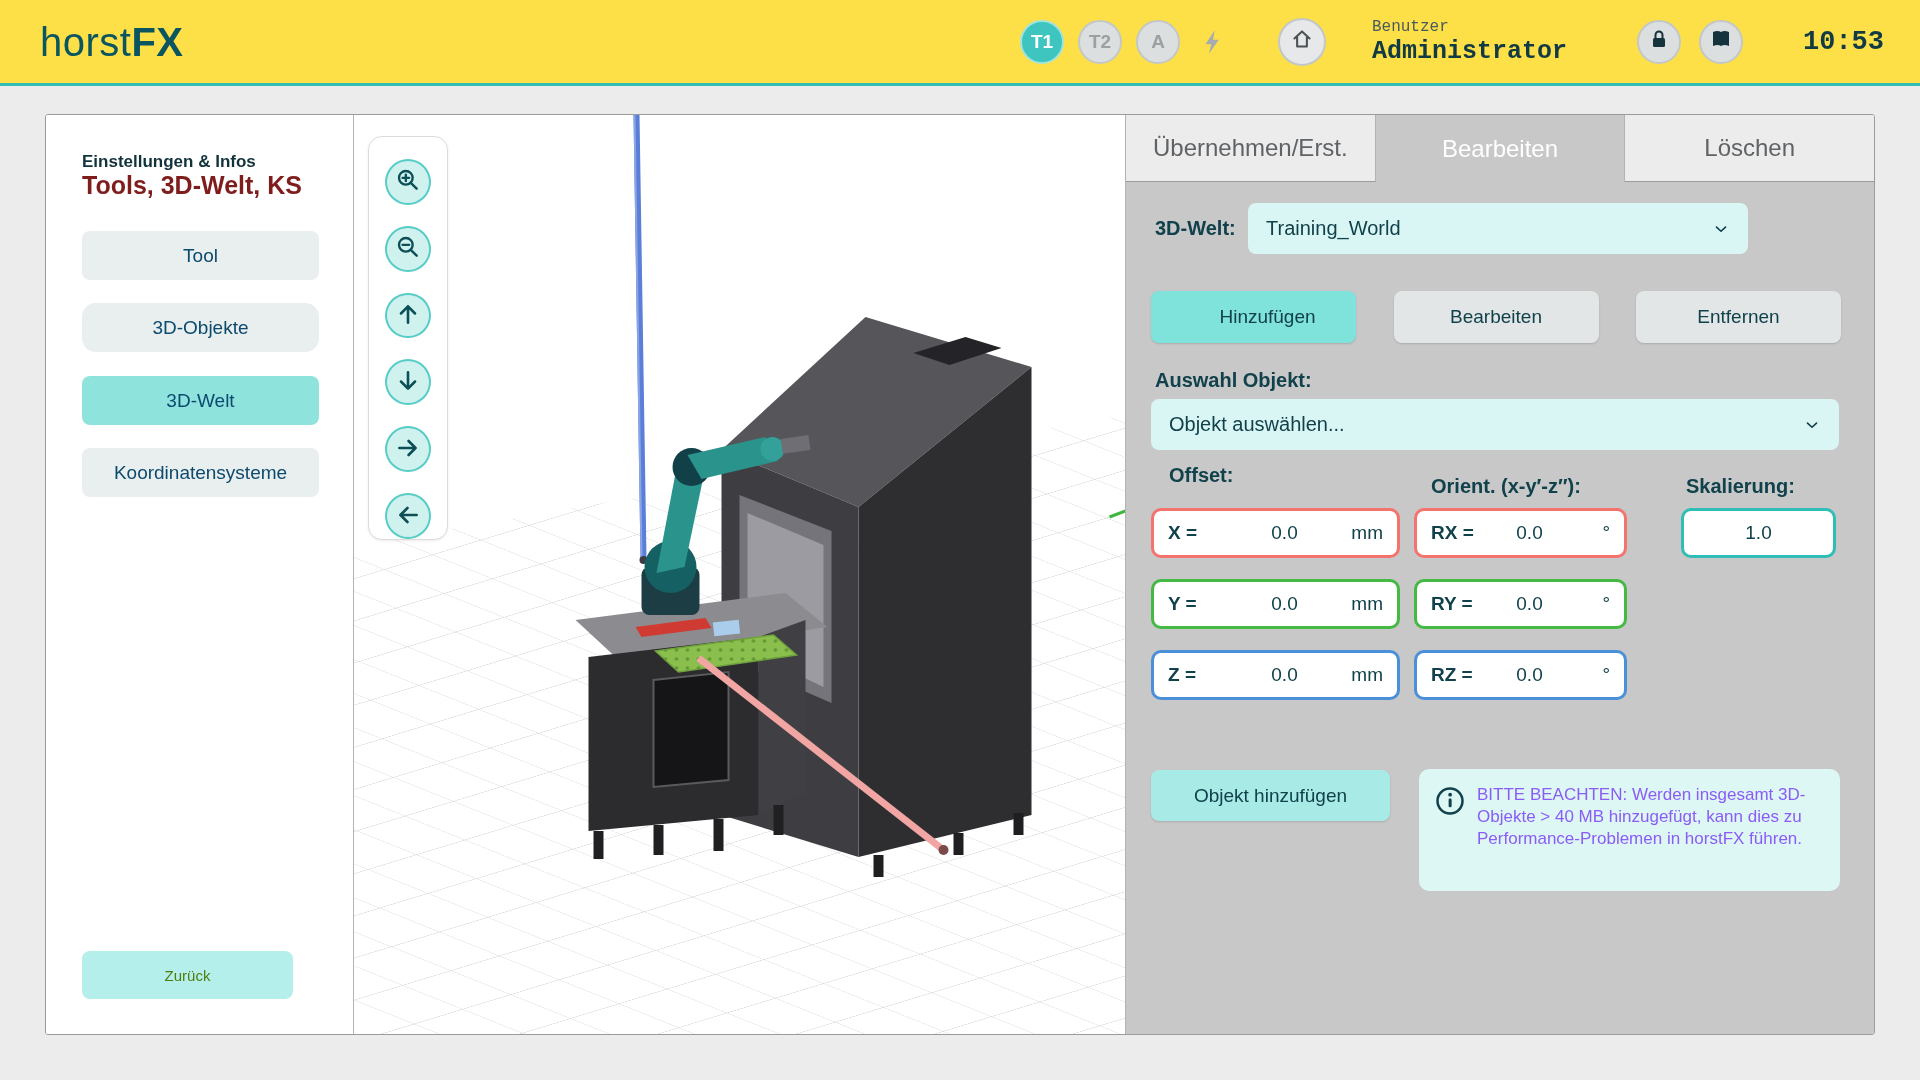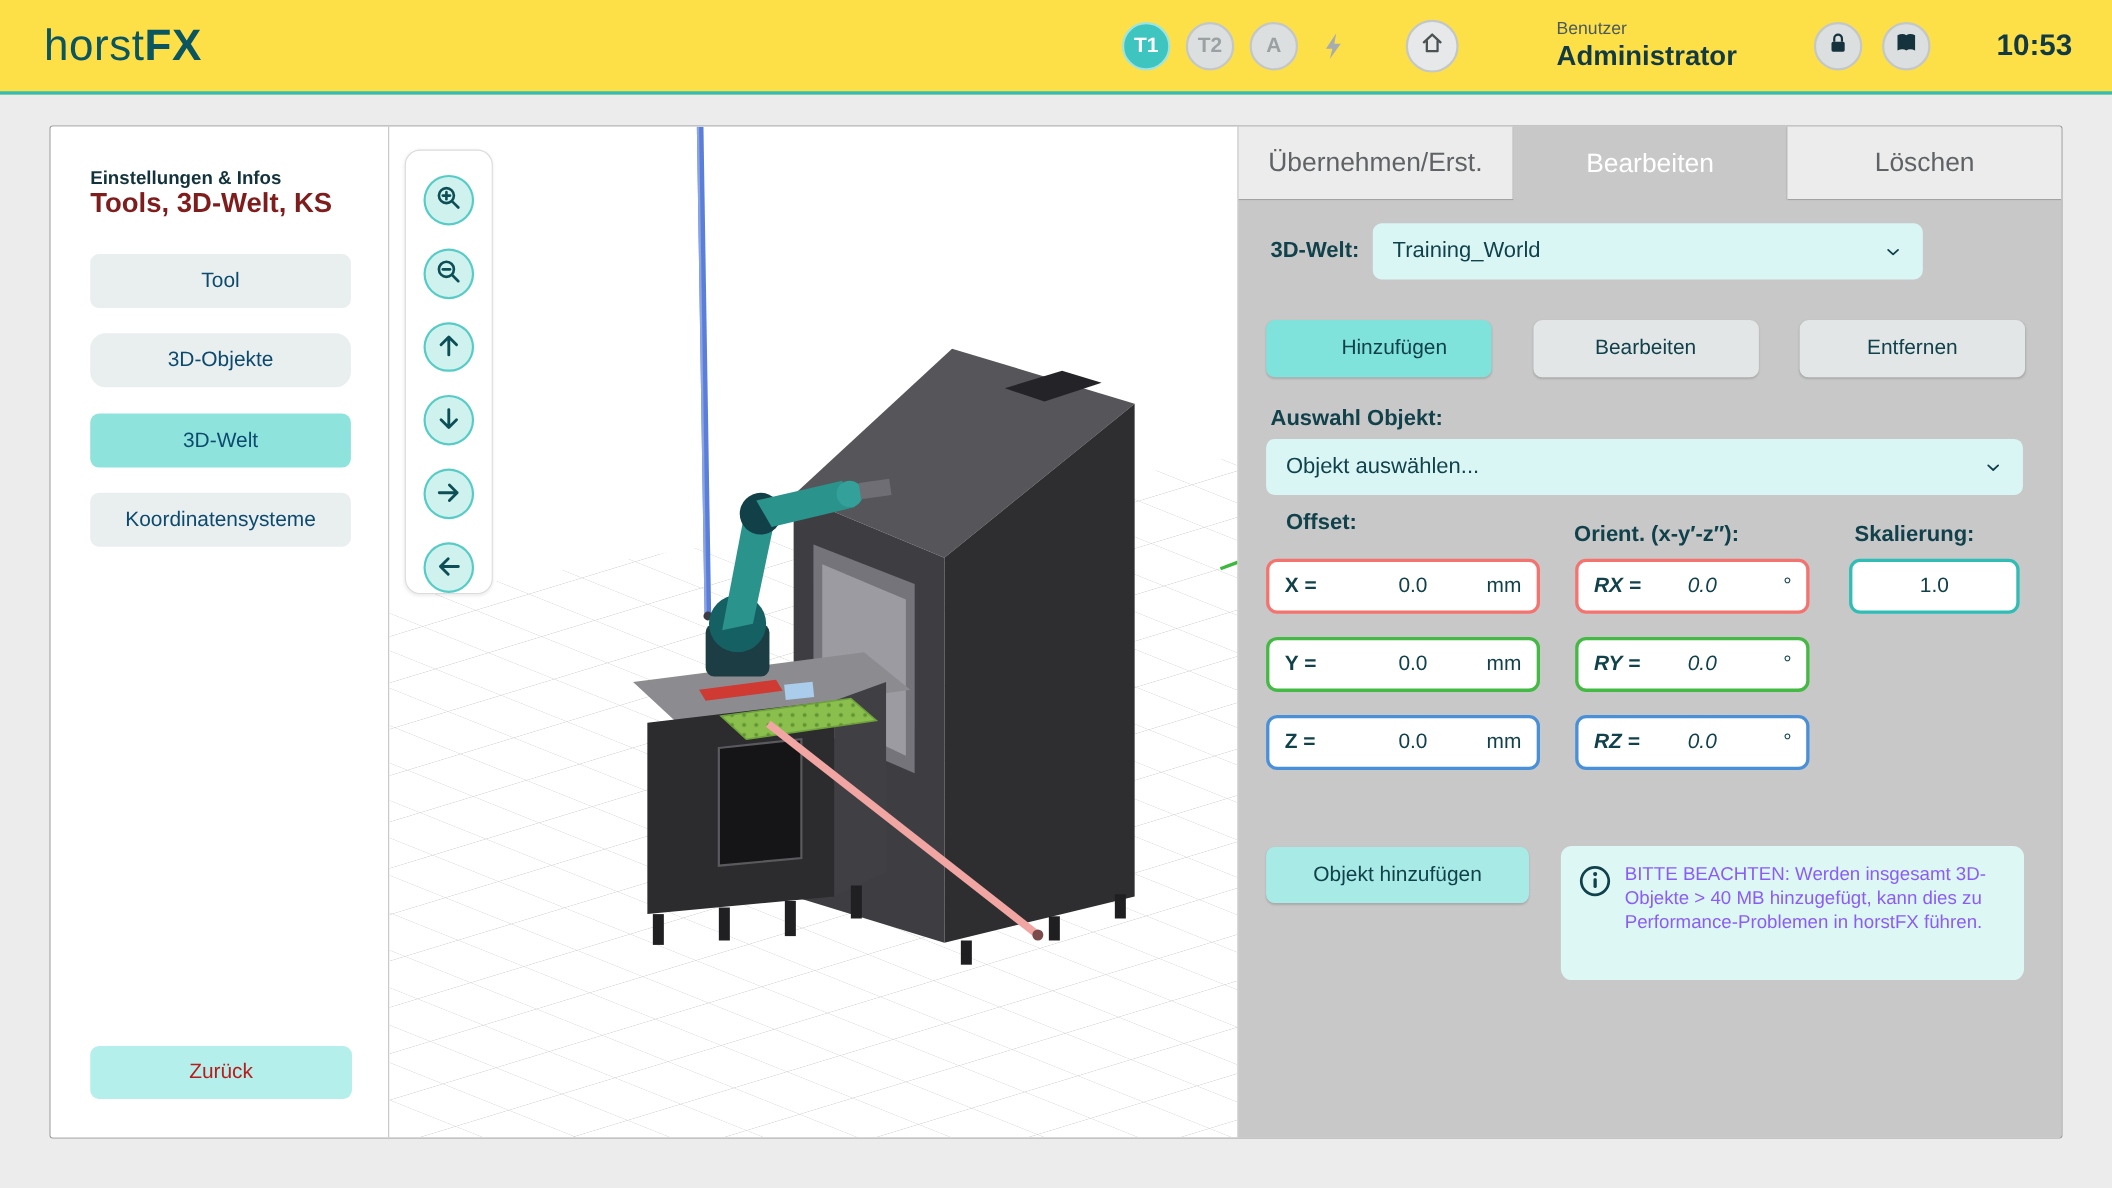--- a/index.html
+++ b/index.html
@@ -11,42 +11,42 @@
             border-bottom:3px solid var(--accent,#2fbdb6); }
   .logo { position:absolute; left:40px; top:50%; transform:translateY(-50%); font-size:40px; color:#0a5560; letter-spacing:0.5px; }
   .logo .thin { font-weight:300; }
   .logo .bold { font-weight:700; }
   .tb-center { position:absolute; left:1020px; top:50%; transform:translateY(-50%); display:flex; align-items:center; gap:14px; }
   .tbc { width:44px; height:44px; border-radius:50%; background:#dcdfe0; border:2px solid #c3c7c8;
          color:#9ba1a3; font-weight:700; font-size:19px; display:flex; align-items:center; justify-content:center; cursor:pointer; }
   .tbc.active { background:#3fc5bf; border-color:#9fe4e0; color:#ffffff; }
   .tbc.home { width:48px; height:48px; background:#e6e8e9; margin-left:36px; }
   .tb-bolt { width:30px; height:34px; display:flex; align-items:center; justify-content:center; margin-left:4px; }
-  .tb-right { position:absolute; right:36px; top:50%; transform:translateY(-50%); display:flex; align-items:center; }
+  .tb-right { position:absolute; right:36px; top:50%; transform:translateY(-50%); display:flex; align-items:center;font-family:Liberation Mono, monospace; }
   .user { text-align:left; margin-right:52px; }
   .user .u1 { font-size:16px; color:#4a5a5f; }
   .user .u2 { font-size:25px; font-weight:600; color:#123a44; margin-top:1px; }
   .tb-right .tbc { margin-left:18px; }
   .clock { font-size:27px; font-weight:600; color:#123a44; margin-left:60px; }
 
   
   .main { position:absolute; top:86px; left:0; right:0; bottom:0; }
   .card { position:absolute; left:45px; top:28px; width:1830px; height:921px; background:#ffffff;
           border:1px solid #9b9b9b; border-radius:3px; display:flex; overflow:hidden; }
 
   
   .sidebar { width:308px; position:relative; background:#ffffff; border-right:1px solid #b3b3b3; flex-shrink:0; }
   .sb-subtitle { position:absolute; left:36px; top:37px; font-size:17px; font-weight:600; color:#12323c; }
   .sb-title { position:absolute; left:36px; top:56px; font-size:25px; font-weight:700; color:#7f1d1d; }
   .sb-btn { position:absolute; left:36px; width:237px; height:49px; border:none; border-radius:8px;
             background:#e9eeee; color:#0c4a6e; font-size:19px; font-family:inherit; cursor:pointer; }
   .sb-btn.active { background:#8fe3dd; }
   .sb-btn.n0 { top:116px; } .sb-btn.n1 { top:188px;border-radius:14px; } .sb-btn.n2 { top:261px; } .sb-btn.n3 { top:333px; }
-  .sb-back { position:absolute; left:36px; top:836px; width:238px; height:48px; border:none; border-radius:8px;
-             background:#b4efeb; color:#b91c1c; font-size:19px; font-family:inherit; cursor:pointer; }
+  .sb-back { position:absolute; left:36px; top:836px; width:211px; height:48px; border:none; border-radius:8px;
+             background:#b4efeb; color:#4d7c0f; font-size:15px; font-family:inherit; cursor:pointer; }
 
   
   .viewport { flex:1; position:relative; background:#ffffff; border-right:1px solid #b3b3b3; overflow:hidden; }
   .scene { position:absolute; inset:0; width:100%; height:100%; }
   .vtoolbar { position:absolute; left:14px; top:21px; width:80px; height:404px; background:#ffffff;
               border:1px solid #dcdcdc; border-radius:14px; display:flex; flex-direction:column; align-items:center;
               padding-top:22px; gap:21px; box-shadow:0 1px 3px rgba(0,0,0,0.08); }
   .vtool { width:46px; height:46px; border-radius:50%; background:#cff2ef; border:2px solid #57ccc6;
            display:flex; align-items:center; justify-content:center; cursor:pointer; padding:0; }
   .vtool svg { width:26px; height:26px; }
@@ -79,21 +79,21 @@
   .field { position:absolute; height:50px; background:#ffffff; border:3px solid #999; border-radius:10px;
            display:flex; align-items:center; padding:0 14px; font-size:19px; color:#11414b; cursor:text; }
   .field .f-name { min-width:54px; font-weight:600; text-align:left; }
   .field .f-val { flex:1; text-align:center; }
   .field .f-unit { width:36px; text-align:right; }
   .axis-x { border-color:var(--axis-x,#f4736f); }
   .axis-y { border-color:var(--axis-y,#44b944); }
   .axis-z { border-color:var(--axis-z,#4a90d9); }
   .axis-s { border-color:var(--accent,#2fbdb6); justify-content:center; }
   .col-off { left:25px; width:249px; }
-  .col-ori { left:306px; width:213px;font-style:italic; }
+  .col-ori { left:288px; width:213px; }
   .col-scl { left:555px; width:155px; }
   .row-0 { top:393px; } .row-1 { top:464px; } .row-2 { top:535px; }
 
   .add-btn { position:absolute; left:25px; top:655px; width:239px; height:51px; border:none; border-radius:8px;
              background:#a8ebe6; color:#11414b; font-size:19px; font-family:inherit; cursor:pointer;
              box-shadow:0 1px 2px rgba(0,0,0,0.15); }
   .notice { position:absolute; left:293px; top:654px; width:421px; min-height:122px; background:#ddf7f5;
             border-radius:10px; display:flex; gap:12px; padding:15px 16px; }
   .notice svg { width:30px; height:30px; flex-shrink:0; margin-top:2px; }
   .notice .n-text { font-size:17px; line-height:1.28; color:#8b5cf6; }

